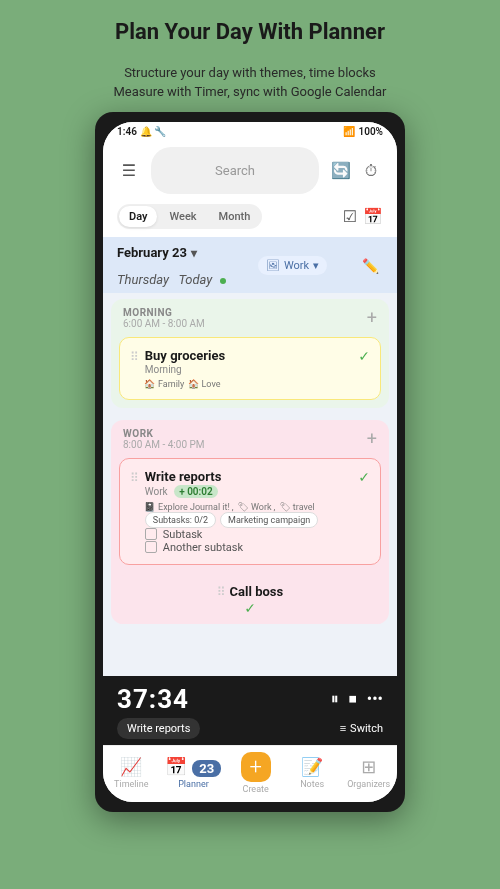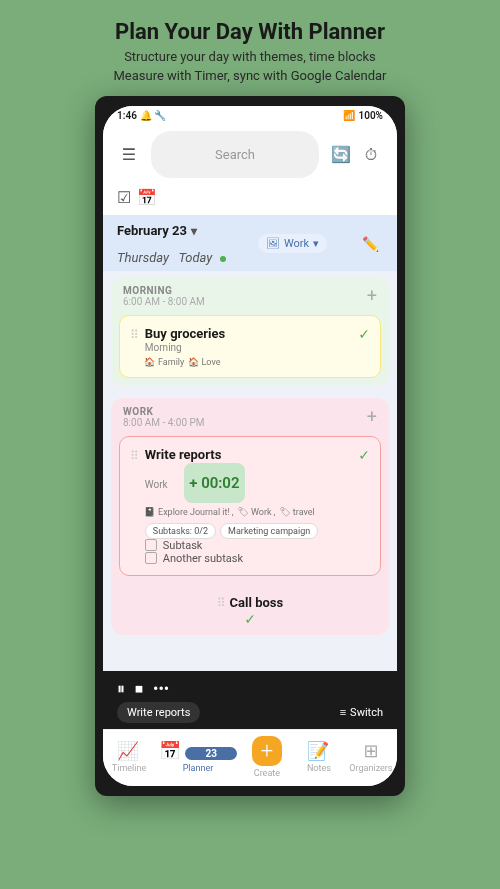--- a/index.html
+++ b/index.html
@@ -20,29 +20,29 @@
     .page-header h1 {
       font-size: 22px;
       font-weight: 700;
       color: #1a1a1a;
       line-height: 1.3;
     }
     .page-header p {
       font-size: 13px;
       color: #2a2a2a;
       line-height: 1.5;
-      margin-top: 0;
+      margin-top: 16px;
     }
 
     
     .phone {
       width: 310px;
       height: 700px;
       background: #1a1a1a;
-      border-radius: 12px;
+      border-radius: 18px;
       margin: 0 auto;
       position: relative;
       box-shadow: 0 8px 32px rgba(0,0,0,0.4);
       overflow: hidden;
     }
     .phone-screen {
       position: absolute;
       top: 10px;
       left: 8px;
       right: 8px;
@@ -266,46 +266,45 @@
       margin-top: 1px;
     }
     .task-check {
       color: #4caf50;
       font-size: 14px;
     }
     .task-timer {
       display: inline-block;
       background: #c8e6c9;
       color: #2e7d32;
-      font-size: 15px;
+      font-size: 10px;
       font-weight: 600;
       border-radius: 8px;
-      padding: 11px 5px;
-      margin-left: 14px;
+      padding: 1px 5px;
+      margin-left: 4px;
     }
 
     .task-tags {
       display: flex;
       gap: 4px;
       margin-top: 4px;
       flex-wrap: wrap;
       align-items: center;
     }
     .tag {
       font-size: 9px;
       color: #777;
       display: flex;
       align-items: center;
       gap: 2px;
     }
 
     .task-badges {
       display: flex;
       gap: 4px;
-      margin-top: 6px;
       flex-wrap: wrap;
     }
     .badge {
       background: #fff;
       border: 1px solid #ddd;
       border-radius: 8px;
       padding: 2px 7px;
       font-size: 9px;
       color: #555;
     }
@@ -416,23 +415,23 @@
     .nav-item-icon.active { color: #4a6fa5; }
     .nav-item-label {
       font-size: 9px;
       color: #aaa;
     }
     .nav-item-label.active { color: #4a6fa5; }
     .nav-item-badge {
       background: #4a6fa5;
       color: #fff;
       border-radius: 8px;
-      font-size: 10px;
+      font-size: 13px;
       font-weight: 700;
-      padding: 1px 20px;
+      padding: 1px 7px;
       min-width: 16px;
       text-align: center;
     }
     .planner-icon-wrap {
       position: relative;
     }
     .create-icon-wrap {
       background: #f5a623;
       border-radius: 10px;
       width: 30px;
@@ -481,20 +480,25 @@
       <div class="search-bar">
         <span>Search</span>
       </div>
       <div class="nav-right">
         <div class="nav-icon">🔄</div>
         <div class="nav-icon">⏱</div>
       </div>
     </div>
 
     <div class="tab-row">
+      <div class="tabs">
+        <div class="tab active">Day</div>
+        <div class="tab">Week</div>
+        <div class="tab">Month</div>
+      </div>
       <div class="tab-icons">
         <span>☑</span>
         <span>📅</span>
       </div>
     </div>
 
     <div class="scroll-area">
 
       <div class="date-header">
         <div>
@@ -588,20 +592,21 @@
             <span class="task-drag">⠿</span>
             <span class="call-boss-title">Call boss</span>
           </div>
           <span class="task-check">✓</span>
         </div>
       </div>
     </div>
 
     <div class="timer-bar">
       <div class="timer-controls">
+        <span class="timer-time">37:34</span>
         <div class="timer-buttons">
           <span>⏸</span>
           <span>⏹</span>
           <span>•••</span>
         </div>
       </div>
       <div style="display:flex; justify-content:space-between; align-items:center; margin-top:4px;">
         <div class="timer-label">Write reports</div>
         <div class="switch-btn">
           <span>≡</span>

